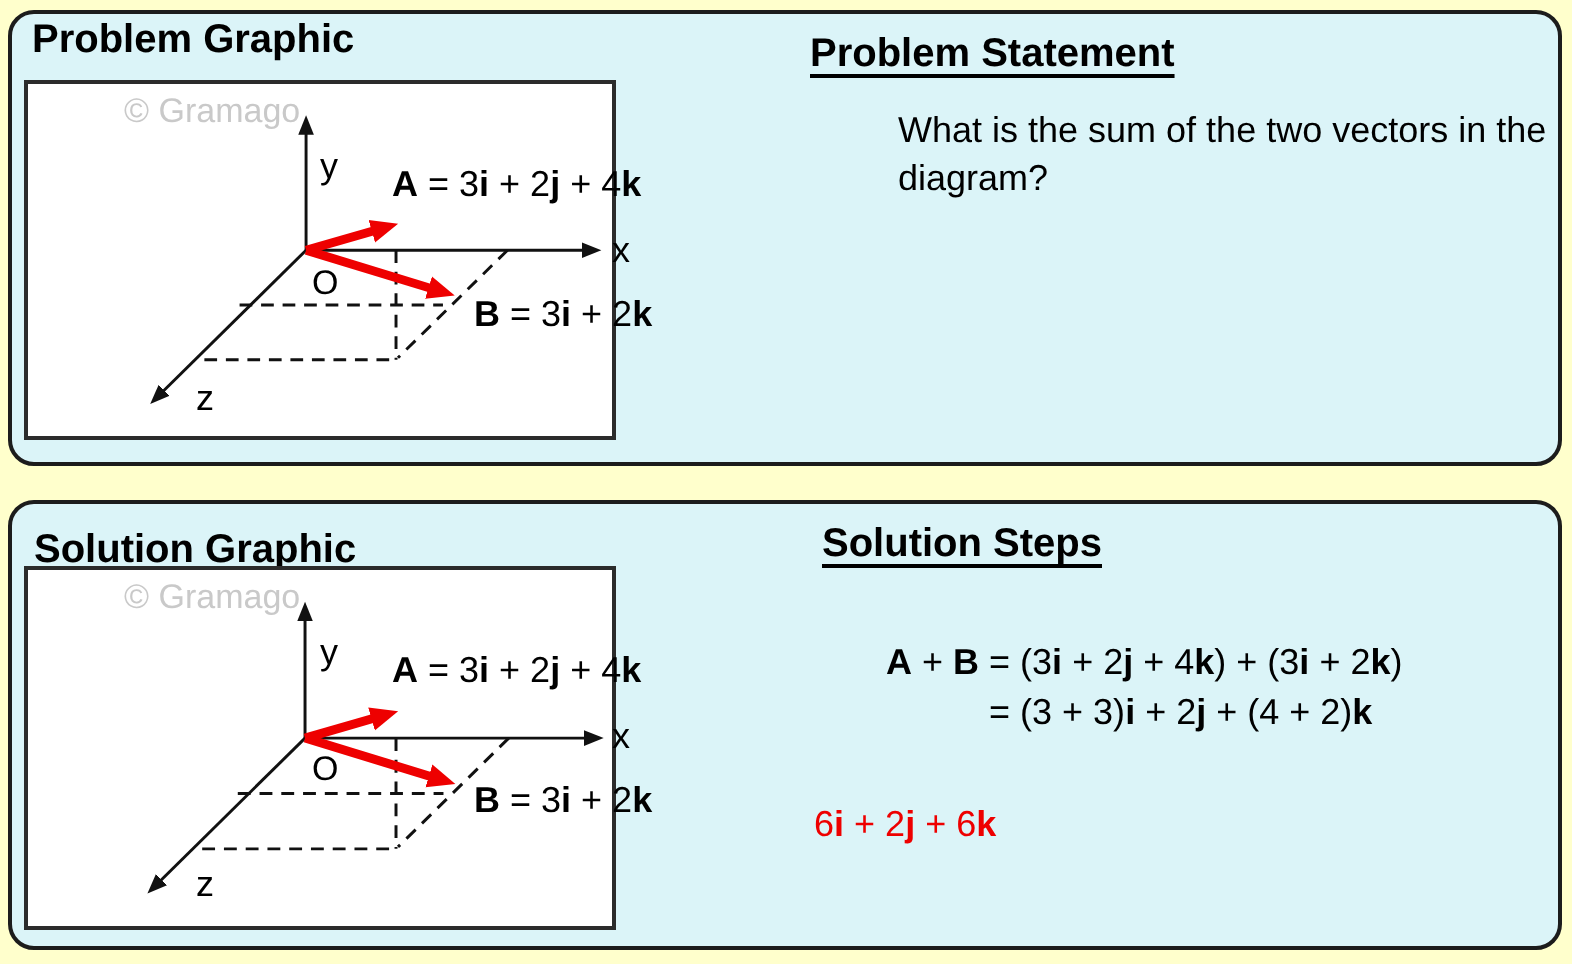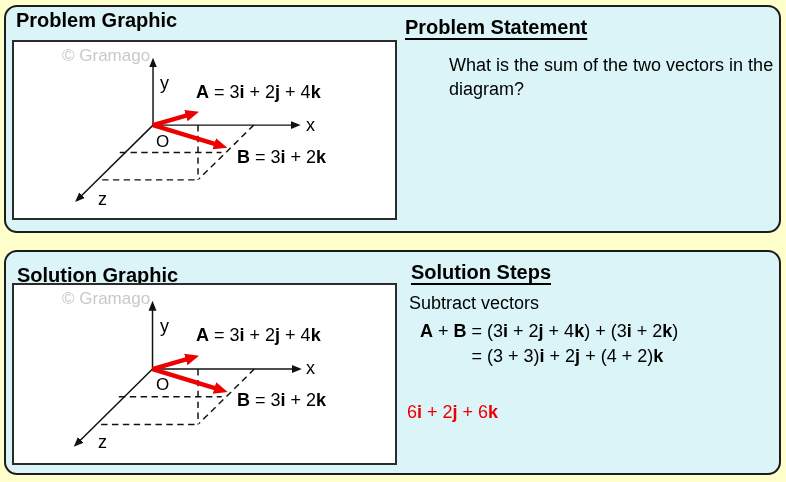--- a/index.html
+++ b/index.html
@@ -44,21 +44,21 @@
   .body-text {
     position: absolute;
     margin: 0;
     font-size: 18px;
     line-height: 24px;
   }
 
   .diagram-box {
     position: absolute;
     left: 6px;
-    width: 385px;
+    width: 296px;
     background: #FFFFFF;
     border: 2px solid #2B2B2B;
     box-sizing: border-box;
   }
   #problem-diagram  { top: 33px; height: 180px; }
   #solution-diagram { top: 31px; height: 182px; }
   .diagram-box svg { position: absolute; left: 0; top: 0; }
 
   .dlabel { position: absolute; white-space: nowrap; line-height: 1; }
   .watermark   { left: 48px;  top: 5px;   font-size: 17px; color: #C9C9C9; }
@@ -90,21 +90,21 @@
   #problem-statement-title { left: 399px; top: 9px; }
   #problem-statement-text  { left: 399px; top: 46px; width: 356px; margin-left: 44px; }
 
   
   #problem-graphic-title  { left: 10px; top: 2px; }
   #solution-graphic-title { left: 11px; top: 12px; }
 
   
   #solution-steps-title { left: 405px; top: 9px; }
   #solution-step-label  { left: 403px; top: 39px; }
-  #solution-equation    { left: 414px; top: 67px; }
+  #solution-equation    { left: 437px; top: 67px; }
   #solution-result      { left: 401px; top: 150px; }
 </style>
 </head>
 <body>
 
 <section class="panel" id="problem-panel">
   <h2 class="panel-title" id="problem-graphic-title">Problem Graphic</h2>
 
   <div class="diagram-box" id="problem-diagram">
     <svg width="369" height="176" viewBox="0 0 373 180">
@@ -177,21 +177,20 @@
     <div class="dlabel watermark">© Gramago</div>
     <div class="dlabel lbl-y">y</div>
     <div class="dlabel lbl-x">x</div>
     <div class="dlabel lbl-z">z</div>
     <div class="dlabel lbl-o">O</div>
     <div class="dlabel vec-a-label"><b>A</b> = 3<b>i</b> + 2<b>j</b> + 4<b>k</b></div>
     <div class="dlabel vec-b-label"><b>B</b> = 3<b>i</b> + 2<b>k</b></div>
   </div>
 
   <h3 class="rc-title" id="solution-steps-title">Solution Steps</h3>
-  <p class="body-text" id="solution-step-label">Subtract vectors</p>
 
   <div class="eq-block" id="solution-equation">
     <div class="eq-lhs"><b>A</b> + <b>B</b></div>
     <div class="eq-rhs">
       <div>= (3<b>i</b> + 2<b>j</b> + 4<b>k</b>) + (3<b>i</b> + 2<b>k</b>)</div>
       <div>= (3 + 3)<b>i</b> + 2<b>j</b> + (4 + 2)<b>k</b></div>
     </div>
   </div>
 
   <p class="result-text" id="solution-result">6<b>i</b> + 2<b>j</b> + 6<b>k</b></p>

